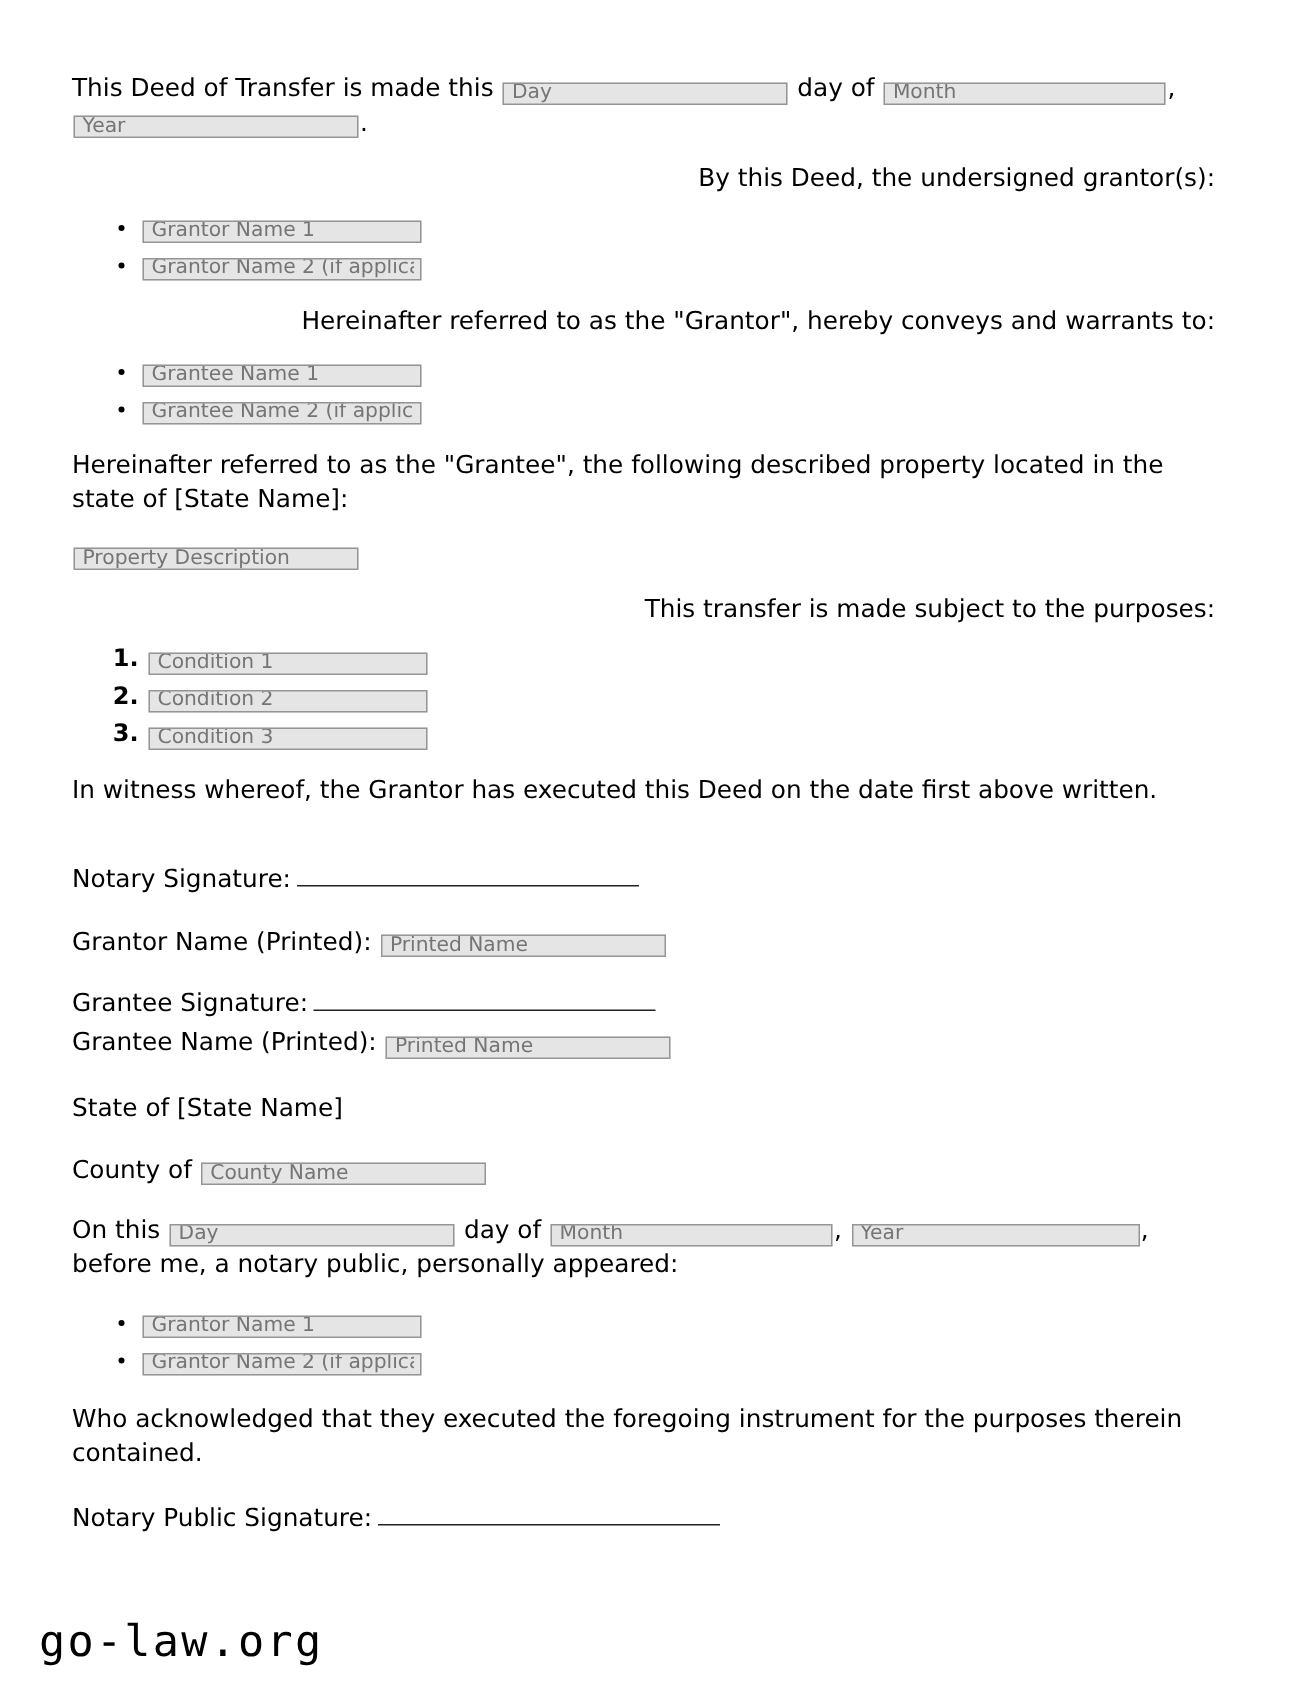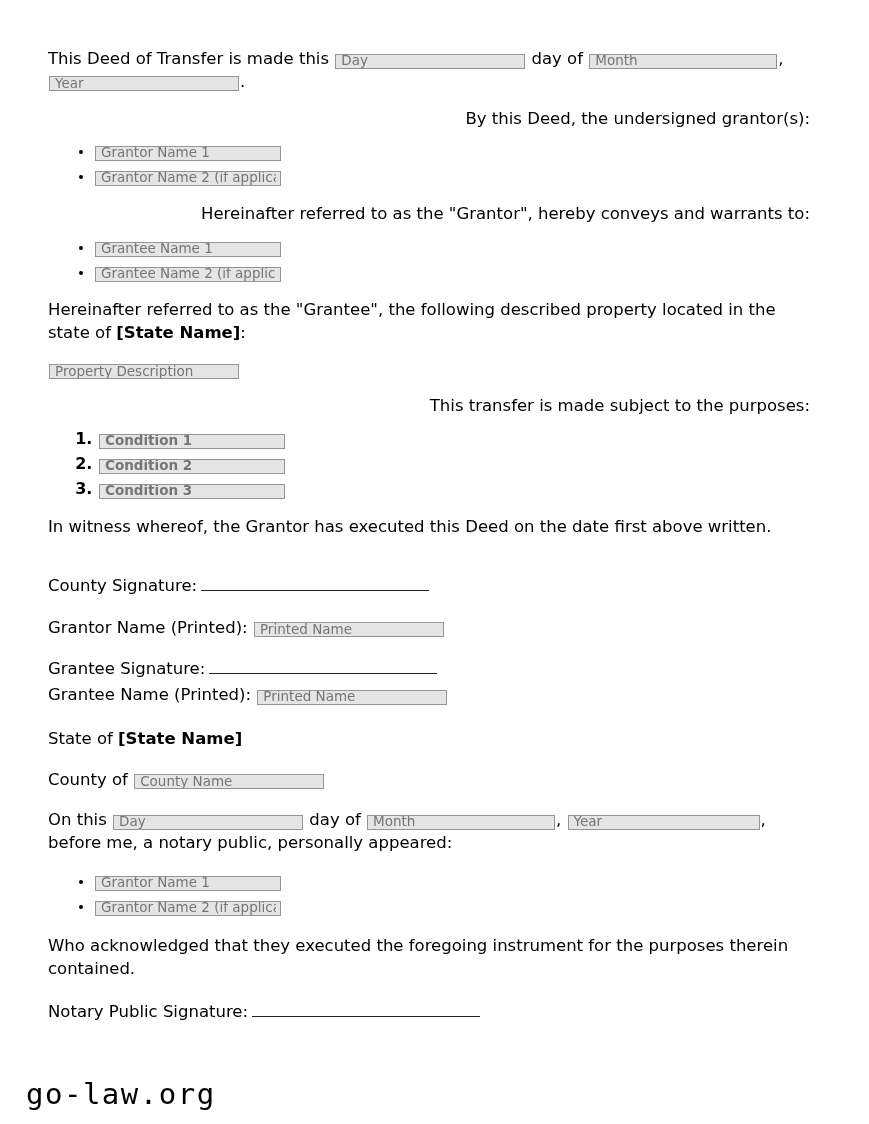--- a/index.html
+++ b/index.html
@@ -68,34 +68,34 @@
     padding-left: 46px;
   }
   ul.blist { list-style: disc; }
   ol.nlist { list-style: decimal; padding-left: 50px; }
   ul.blist li, ol.nlist li {
     margin: 0 0 3px 0;
     font-size: 16px;
     line-height: 22px;
   }
   ol.nlist li { font-weight: bold; }
-  ol.nlist li .fld { font-weight: bold; }
+  ol.nlist li .fld { font-weight: normal; }
   ul.blist li::marker { font-size: 14px; }
 
   .sigline {
     display: inline-block;
     border-bottom: 1.6px solid #222;
     width: 228px;
     height: 13px;
     vertical-align: baseline;
     margin-left: 4px;
   }
   .sigline.short { width: 228px; }
 
-  .bold { font-weight: bold; text-align: right; }
+  .bold { font-weight: normal; text-align: right; }
 
   .footer-mark {
     position: absolute;
     left: 26px;
     bottom: 13px;
     font-family: "DejaVu Sans Mono", monospace;
     font-size: 29px;
     letter-spacing: 1.5px;
     color: #000000;
     white-space: nowrap;
@@ -135,21 +135,21 @@
   <p class="para tight">This transfer is made subject to the purposes:</p>
 
   <ol class="nlist">
     <li><input class="fld w186" type="text" placeholder="Condition 1" style=""></li>
     <li><input class="fld w186" type="text" placeholder="Condition 2" style=""></li>
     <li><input class="fld w186" type="text" placeholder="Condition 3" style=""></li>
   </ol>
 
   <p class="para" style="margin-bottom:36px">In witness whereof, the Grantor has executed this Deed on the date first above written.</p>
 
-  <p class="para" style="margin-bottom:19px"><span>County Signature:</span><span class="sigline"></span></p>
+  <p class="para" style="margin-bottom:19px"><span>Notary Signature:</span><span class="sigline"></span></p>
 
   <p class="para" style="margin-bottom:19px"><span>Grantor Name (Printed):</span> <input class="fld w190" type="text" placeholder="Printed Name" style=""></p>
 
   <p class="para" style="margin-bottom:3px"><span>Grantee Signature:</span><span class="sigline"></span></p>
 
   <p class="para" style="margin-bottom:21px"><span>Grantee Name (Printed):</span> <input class="fld w190" type="text" placeholder="Printed Name" style=""></p>
 
   <p class="para" style="margin-bottom:18px"><span>State of</span> <span class="bold">[State Name]</span></p>
 
   <p class="para" style="margin-bottom:18px"><span>County of</span> <input class="fld w190" type="text" placeholder="County Name" style=""></p>

